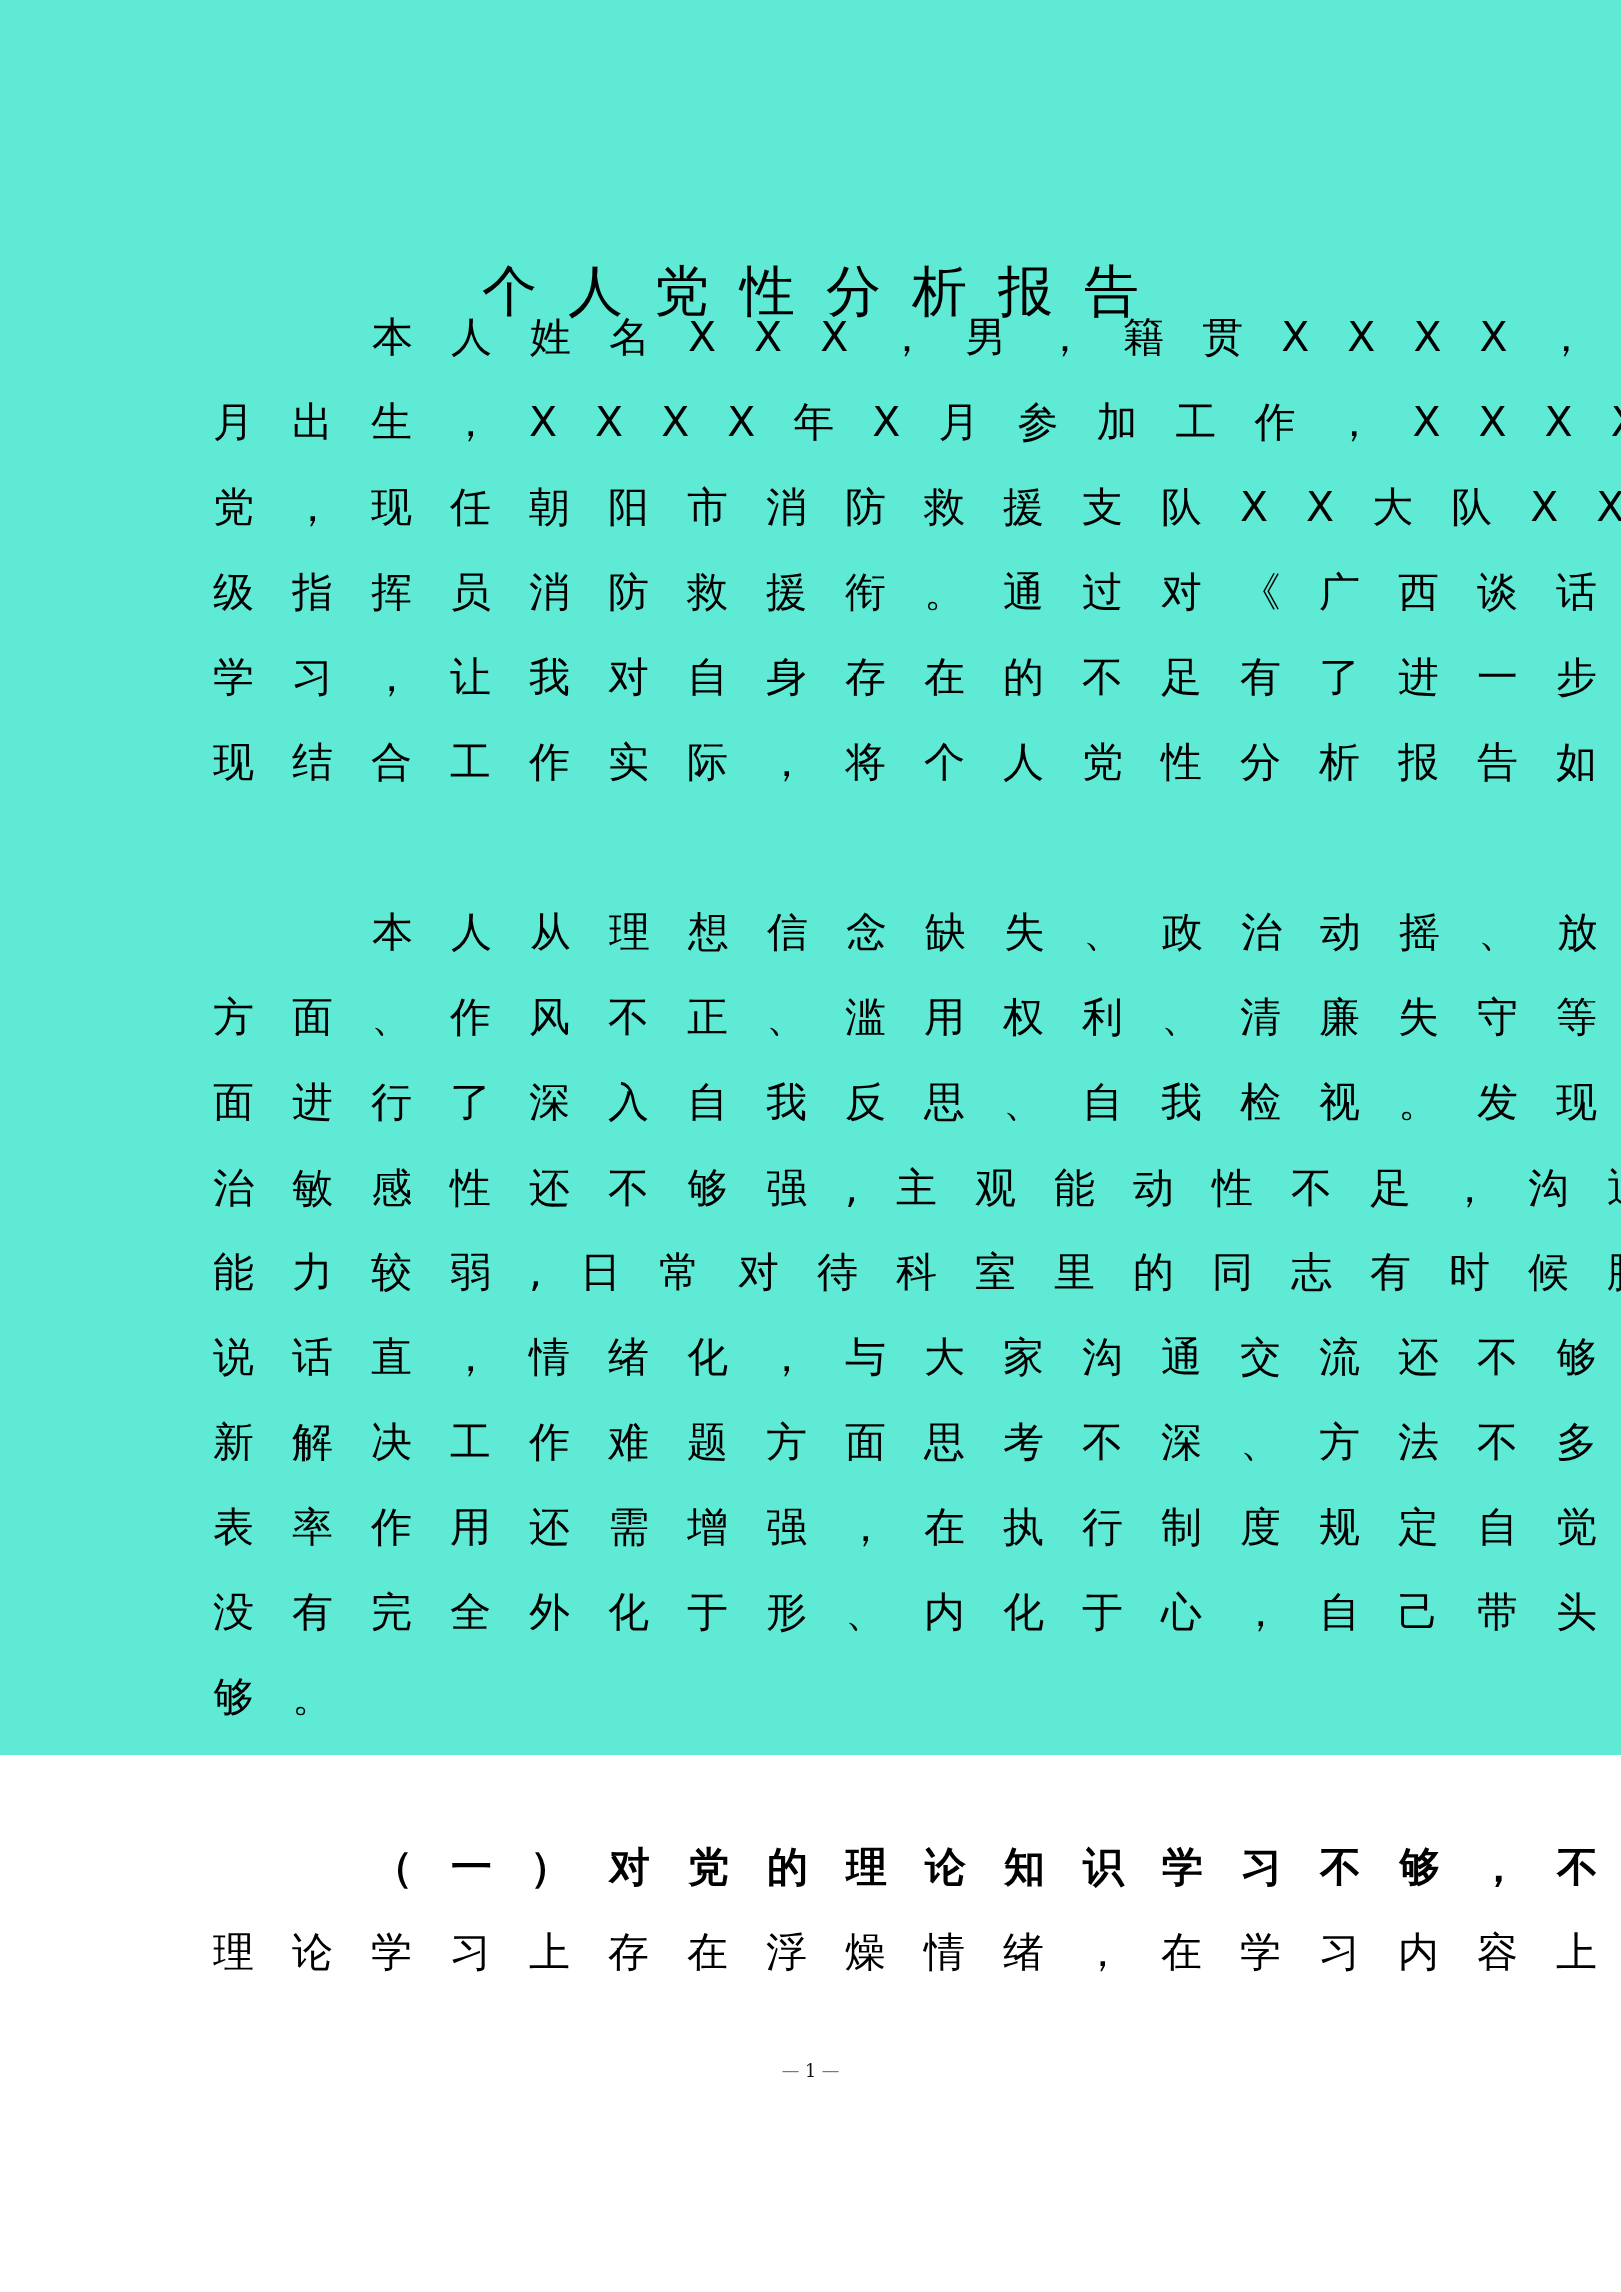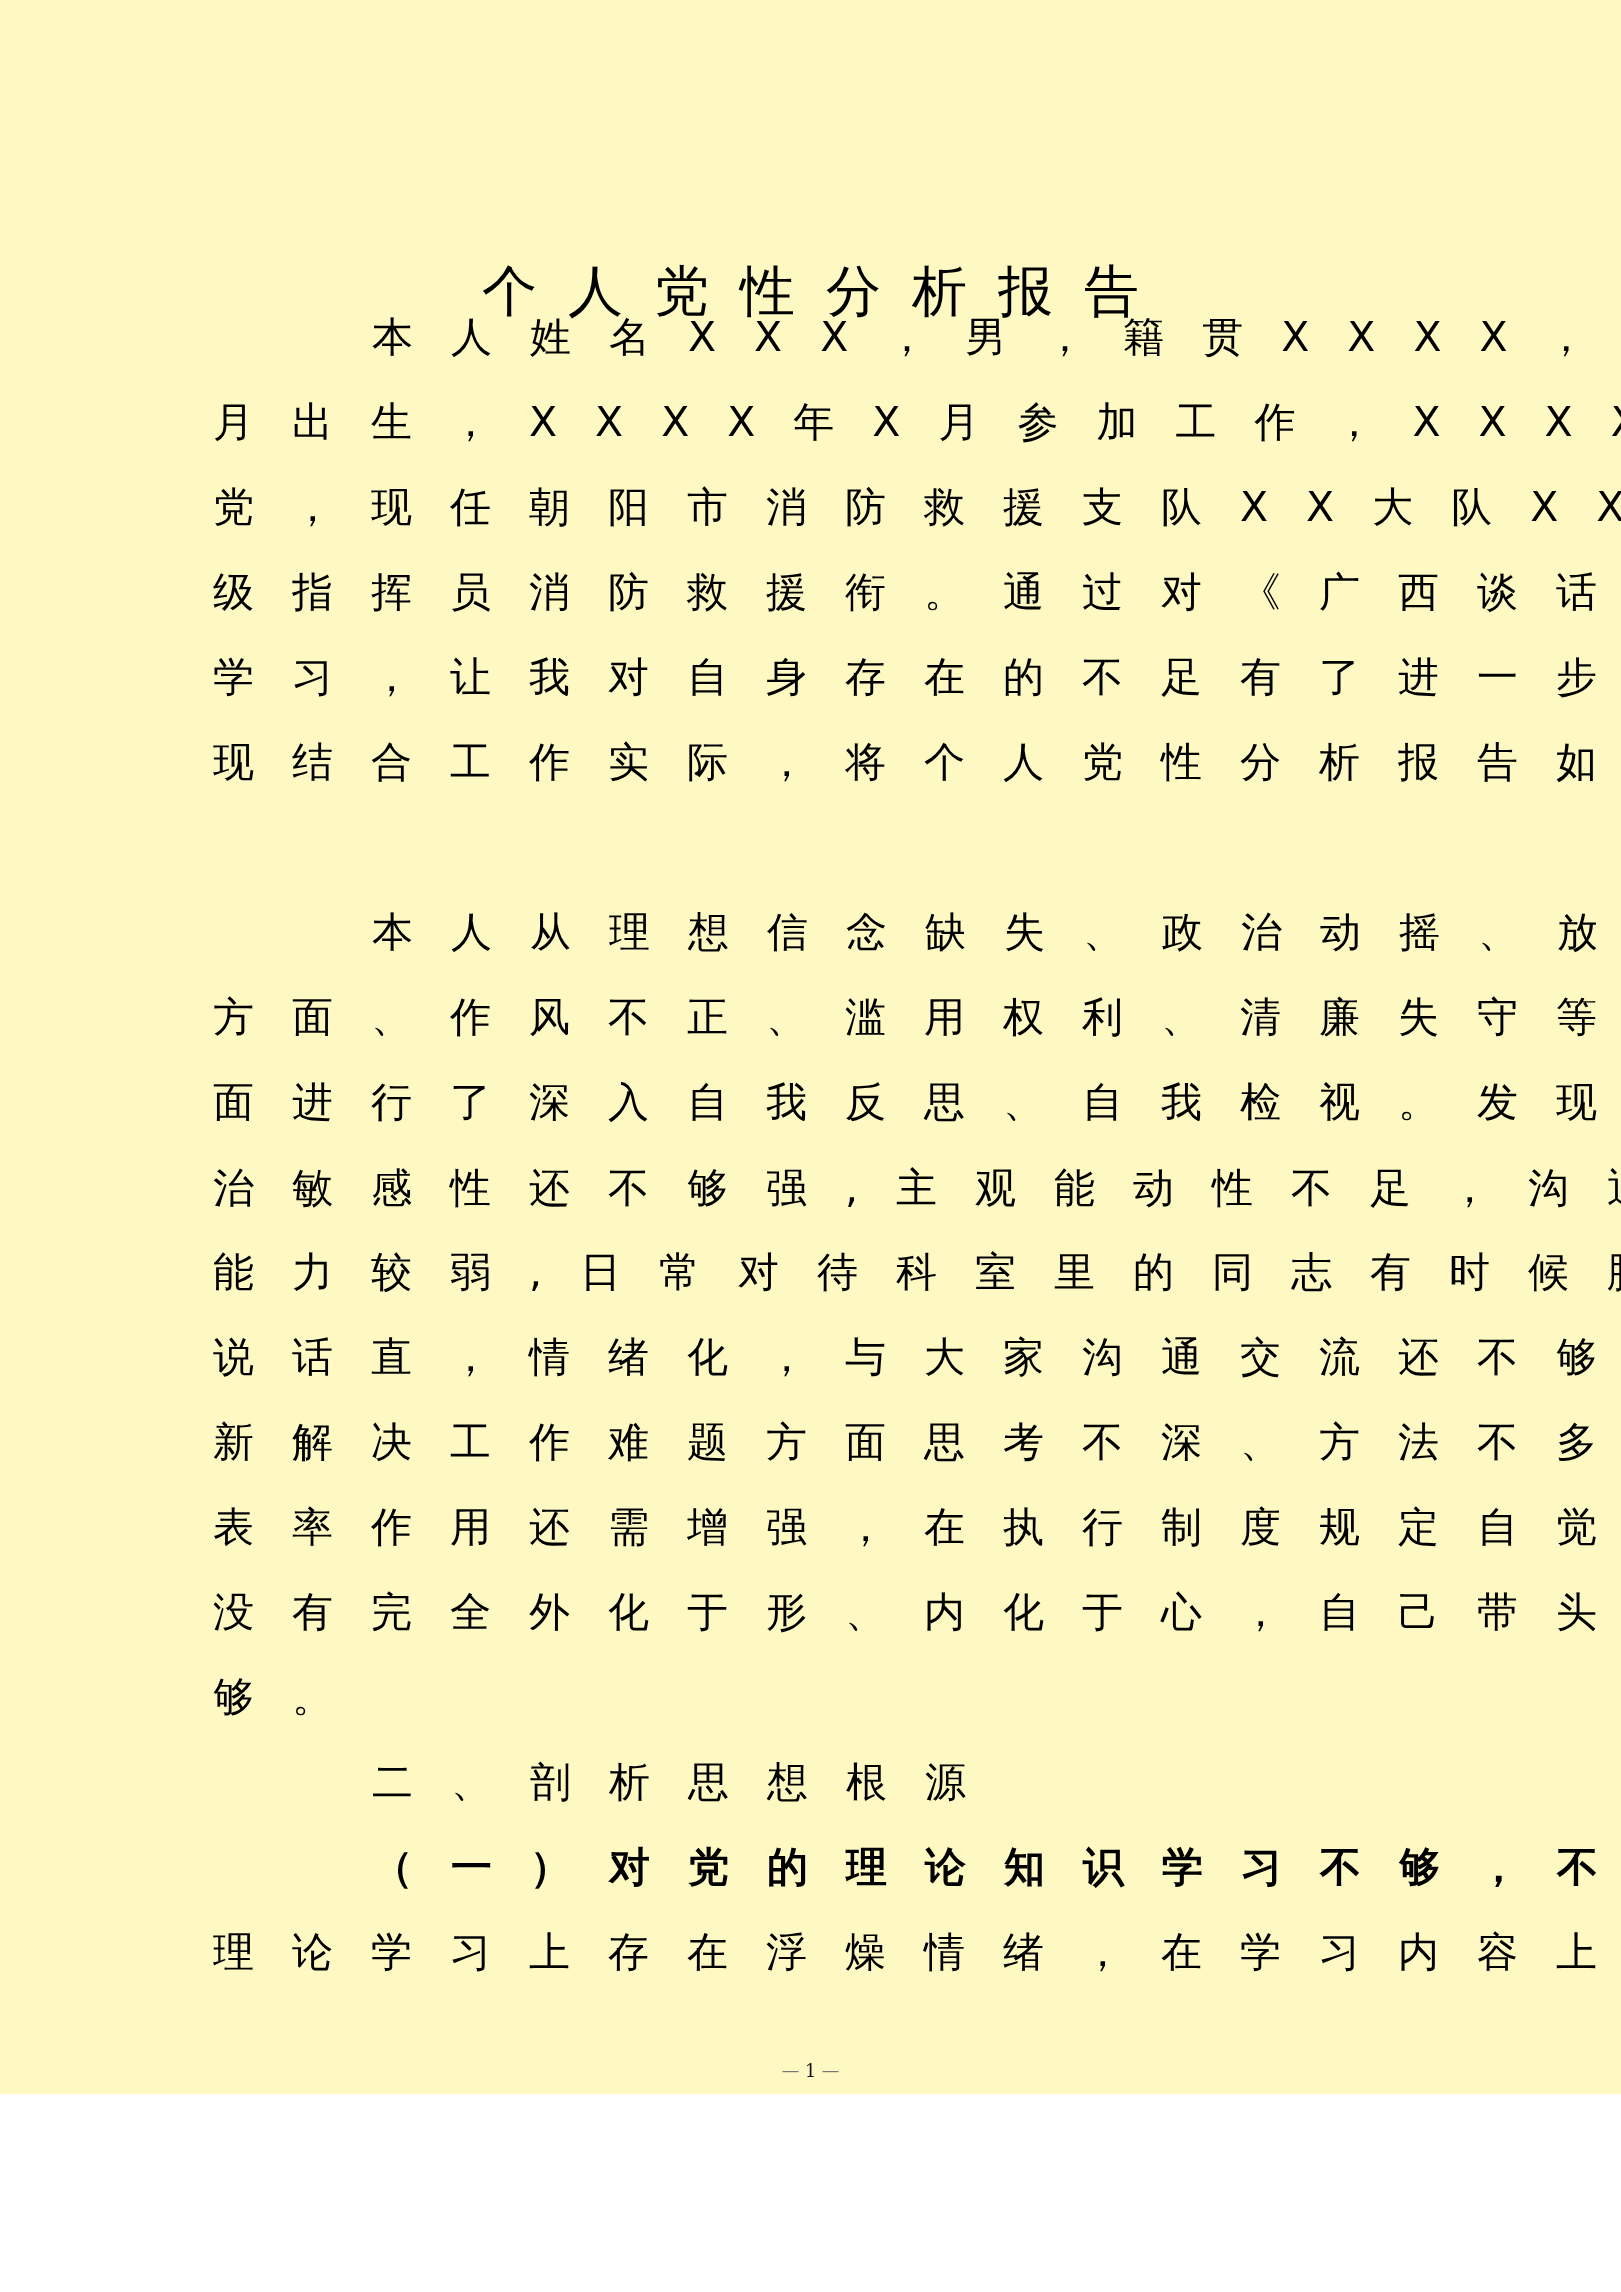--- a/index.html
+++ b/index.html
@@ -12,22 +12,22 @@
       height: 2293px;
       position: relative;
       overflow: hidden;
       font-family: "DejaVu Sans", "Liberation Sans", sans-serif;
       color: #000000;
     }
     .page {
       position: absolute;
       left: 0; top: 0;
       width: 1621px;
-      height: 2094px;
-      background: #fef9c3;
+      height: 1755px;
+      background: #5eead4;
     }
     .title {
       position: absolute;
       left: 0;
       width: 1621px;
       top: 222px;
       height: 65px;
       line-height: 65px;
       text-align: center;
       font-size: 55px;
@@ -84,21 +84,20 @@
   <div class="line indent" style="top:903px"><span>本人从理想信念缺失、政治动摇、放弃原则</span></div>
   <div class="line" style="top:988px"><span>方面、作风不正、滥用权利、清廉失守等6个方</span></div>
   <div class="line" style="top:1073px"><span>面进行了深入自我反思、自我检视。发现自身政</span></div>
   <div class="line" style="top:1159px"><span>治敏感性还不够强,主观能动性不足，沟通协调</span></div>
   <div class="line" style="top:1243px"><span>能力较弱,日常对待科室里的同志有时候脾气急，</span></div>
   <div class="line" style="top:1328px"><span>说话直，情绪化，与大家沟通交流还不够。在创</span></div>
   <div class="line" style="top:1413px"><span>新解决工作难题方面思考不深、方法不多。模范</span></div>
   <div class="line" style="top:1498px"><span>表率作用还需增强，在执行制度规定自觉性不高，</span></div>
   <div class="line" style="top:1583px"><span>没有完全外化于形、内化于心，自己带头做得不</span></div>
   <div class="line" style="top:1668px"><span>够。</span></div>
-  <div class="line indent" style="top:1753px"><span>二、剖析思想根源</span></div>
   <div class="line indent" style="top:1838px"><span class="bold">（一）对党的理论知识学习不够，不深。</span></div>
   <div class="line" style="top:1923px"><span>理论学习上存在浮燥情绪，在学习内容上，认为</span></div>
 
   <div class="page-number">
     <span class="dash">—</span>
     <span>1</span>
     <span class="dash">—</span>
   </div>
 
 </div>

